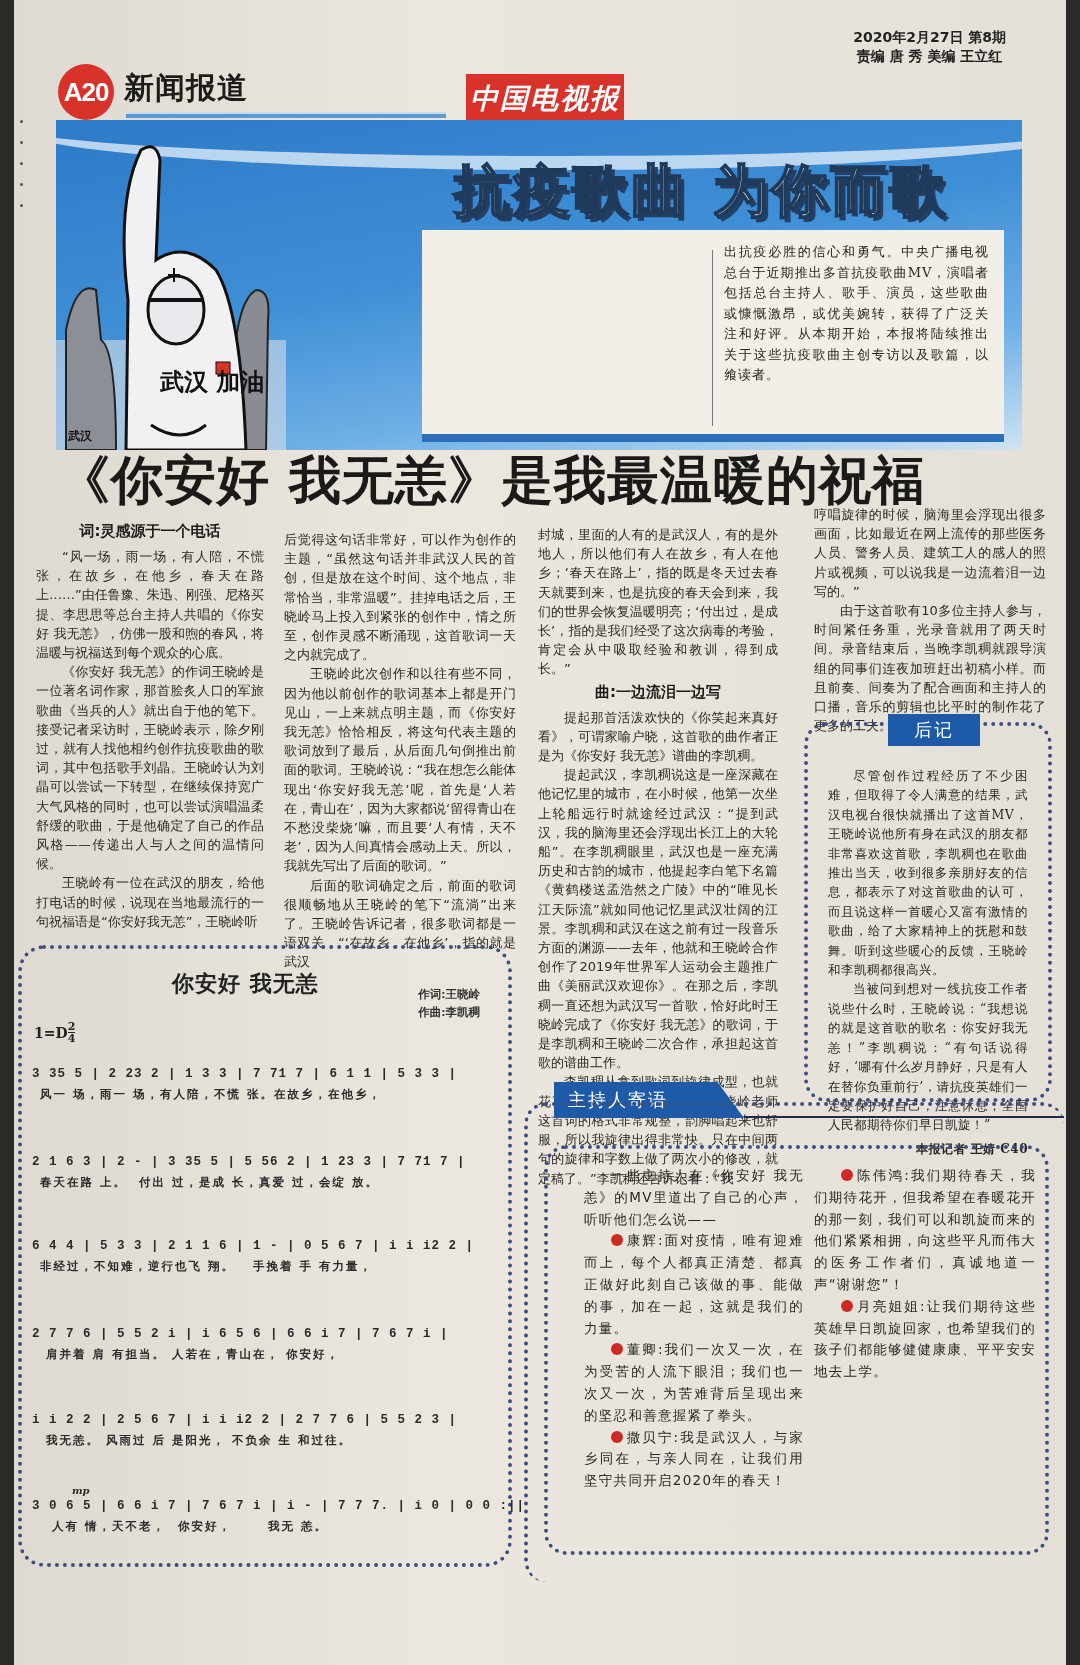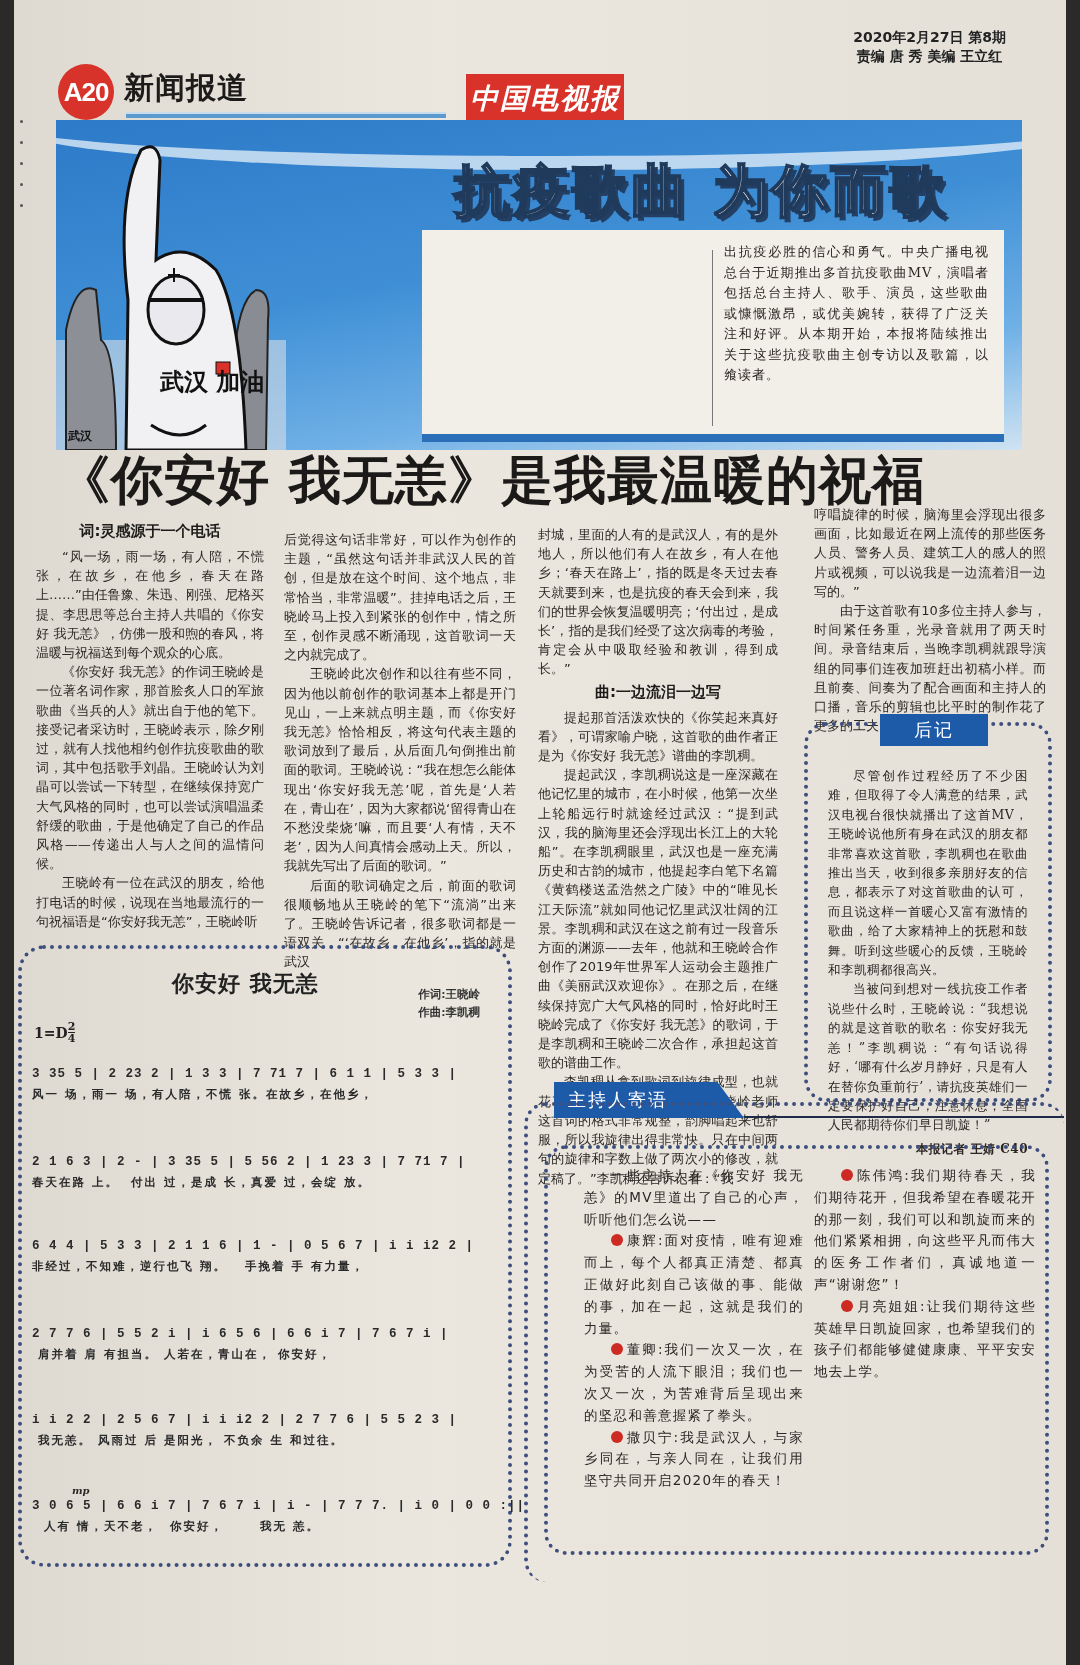--- a/index.html
+++ b/index.html
@@ -37,21 +37,21 @@
   .subhead{font:bold 15px "DejaVu Sans",sans-serif;text-align:center;margin:4px 0 6px;color:#1e1c1a;}
   
   .dotbox{position:absolute;border:4px dotted #3e4f7e;border-radius:22px;}
   .score-title{position:absolute;left:150px;top:20px;font:bold 22px "DejaVu Sans",sans-serif;color:#222;letter-spacing:1px;}
   .score-credit{position:absolute;right:28px;top:36px;font:bold 11.5px "DejaVu Serif",serif;color:#333;line-height:18px;}
   .score-key{position:absolute;left:12px;top:72px;font:bold 14px "DejaVu Serif",serif;color:#222;display:flex;align-items:center;}
   .frac{display:inline-flex;flex-direction:column;align-items:center;font-size:11px;line-height:11px;}
   .frac span:first-child{border-bottom:1px solid #222;}
   .srow{position:absolute;left:10px;width:460px;}
   .notes{font:bold 12.5px "Liberation Mono",monospace;color:#2a2a2a;white-space:pre;letter-spacing:1px;}
-  .lyrics{font:bold 11.5px "DejaVu Serif",serif;color:#2a2a2a;white-space:pre;margin-top:6px;letter-spacing:2px;}
+  .lyrics{font:bold 11.5px "DejaVu Serif",serif;color:#2a2a2a;white-space:pre;margin-top:6px;letter-spacing:2px;margin-left:8px;}
   .tag{position:absolute;background:#1d5aa8;color:#fff;font:18px "DejaVu Sans",sans-serif;display:flex;align-items:center;justify-content:center;letter-spacing:2px;}
   .afterword{position:absolute;left:20px;top:40px;width:200px;font:12.5px "DejaVu Serif",serif;line-height:19.4px;color:#2b2624;text-align:justify;letter-spacing:.5px;}
   .afterword p{text-indent:2em;}
   .signoff{text-align:right;margin-top:6px;font:bold 12px "DejaVu Serif",serif;}
   .host{position:absolute;font:13.5px "DejaVu Sans",sans-serif;line-height:21.8px;color:#2a2624;text-align:justify;letter-spacing:1.3px;}
   .host p{text-indent:2em;}
   .dot{display:inline-block;width:12px;height:12px;border-radius:50%;background:#cc2a22;vertical-align:-1px;margin-right:3px;}
   .host-tag{position:absolute;left:540px;top:1082px;width:190px;height:36px;background:#1d5aa8;color:#fff;
         font:18px "DejaVu Sans",sans-serif;display:flex;align-items:center;padding-left:14px;letter-spacing:2px;
         clip-path:polygon(0 0,86% 0,100% 100%,0 100%);}
@@ -113,31 +113,31 @@
   <div class="col" style="left:270px;top:530px;width:232px;">
     <div>后觉得这句话非常好，可以作为创作的主题，“虽然这句话并非武汉人民的首创，但是放在这个时间、这个地点，非常恰当，非常温暖”。挂掉电话之后，王晓岭马上投入到紧张的创作中，情之所至，创作灵感不断涌现，这首歌词一天之内就完成了。</div>
     <p>王晓岭此次创作和以往有些不同，因为他以前创作的歌词基本上都是开门见山，一上来就点明主题，而《你安好 我无恙》恰恰相反，将这句代表主题的歌词放到了最后，从后面几句倒推出前面的歌词。王晓岭说：“我在想怎么能体现出‘你安好我无恙’呢，首先是‘人若在，青山在’，因为大家都说‘留得青山在不愁没柴烧’嘛，而且要‘人有情，天不老’，因为人间真情会感动上天。所以，我就先写出了后面的歌词。”</p>
     <p>后面的歌词确定之后，前面的歌词很顺畅地从王晓岭的笔下“流淌”出来了。王晓岭告诉记者，很多歌词都是一语双关，“‘在故乡，在他乡’，指的就是武汉</p>
   </div>
 
   <div class="col" style="left:524px;top:525px;width:240px;">
     <div>封城，里面的人有的是武汉人，有的是外地人，所以他们有人在故乡，有人在他乡；‘春天在路上’，指的既是冬天过去春天就要到来，也是抗疫的春天会到来，我们的世界会恢复温暖明亮；‘付出过，是成长’，指的是我们经受了这次病毒的考验，肯定会从中吸取经验和教训，得到成长。”</div>
     <div class="subhead">曲:一边流泪一边写</div>
     <p>提起那首活泼欢快的《你笑起来真好看》，可谓家喻户晓，这首歌的曲作者正是为《你安好 我无恙》谱曲的李凯稠。</p>
-    <p>提起武汉，李凯稠说这是一座深藏在他记忆里的城市，在小时候，他第一次坐上轮船远行时就途经过武汉：“提到武汉，我的脑海里还会浮现出长江上的大轮船”。在李凯稠眼里，武汉也是一座充满历史和古韵的城市，他提起李白笔下名篇《黄鹤楼送孟浩然之广陵》中的“唯见长江天际流”就如同他记忆里武汉壮阔的江景。李凯稠和武汉在这之前有过一段音乐方面的渊源——去年，他就和王晓岭合作创作了2019年世界军人运动会主题推广曲《美丽武汉欢迎你》。在那之后，在继续保持宽广大气风格的同时，恰好此时王晓岭完成了《你安好 我无恙》的歌词，于是李凯稠和王晓岭二次合作，承担起这首歌的谱曲工作。</p>
+    <p>提起武汉，李凯稠说这是一座深藏在他记忆里的城市，在小时候，他第一次坐上轮船远行时就途经过武汉：“提到武汉，我的脑海里还会浮现出长江上的大轮船”。在李凯稠眼里，武汉也是一座充满历史和古韵的城市，他提起李白笔下名篇《黄鹤楼送孟浩然之广陵》中的“唯见长江天际流”就如同他记忆里武汉壮阔的江景。李凯稠和武汉在这之前有过一段音乐方面的渊源——去年，他就和王晓岭合作创作了2019年世界军人运动会主题推广曲《美丽武汉欢迎你》。在那之后，李凯稠一直还想为武汉写一首歌，恰好此时王晓岭完成了《你安好 我无恙》的歌词，于是李凯稠和王晓岭二次合作，承担起这首歌的谱曲工作。</p>
     <p>李凯稠从拿到歌词到旋律成型，也就花了半个小时的时间。“因为王晓岭老师这首词的格式非常规整，韵脚唱起来也舒服，所以我旋律出得非常快。只在中间两句的旋律和字数上做了两次小的修改，就定稿了。”李凯稠还告诉记者：“我</p>
   </div>
 
   <div class="col" style="left:800px;top:505px;width:232px;">
     <div>哼唱旋律的时候，脑海里会浮现出很多画面，比如最近在网上流传的那些医务人员、警务人员、建筑工人的感人的照片或视频，可以说我是一边流着泪一边写的。”</div>
     <p>由于这首歌有10多位主持人参与，时间紧任务重，光录音就用了两天时间。录音结束后，当晚李凯稠就跟导演组的同事们连夜加班赶出初稿小样。而且前奏、间奏为了配合画面和主持人的口播，音乐的剪辑也比平时的制作花了更多的工夫。</p>
   </div>
 
   <div class="dotbox" style="left:790px;top:722px;width:248px;height:380px;">
-    <div class="tag" style="left:72px;top:-12px;width:108px;height:32px;">后记</div>
+    <div class="tag" style="left:80px;top:-12px;width:92px;height:32px;">后记</div>
     <div class="afterword">
       <p>尽管创作过程经历了不少困难，但取得了令人满意的结果，武汉电视台很快就播出了这首MV，王晓岭说他所有身在武汉的朋友都非常喜欢这首歌，李凯稠也在歌曲推出当天，收到很多亲朋好友的信息，都表示了对这首歌曲的认可，而且说这样一首暖心又富有激情的歌曲，给了大家精神上的抚慰和鼓舞。听到这些暖心的反馈，王晓岭和李凯稠都很高兴。</p>
       <p>当被问到想对一线抗疫工作者说些什么时，王晓岭说：“我想说的就是这首歌的歌名：你安好我无恙！”李凯稠说：“有句话说得好，‘哪有什么岁月静好，只是有人在替你负重前行’，请抗疫英雄们一定要保护好自己，注意休息，全国人民都期待你们早日凯旋！”</p>
       <div class="signoff">本报记者  王婧  C40</div>
     </div>
   </div>
 
   <div class="dotbox" style="left:4px;top:945px;width:494px;height:622px;border-radius:26px 26px 26px 26px;">
     <div class="score-title">你安好  我无恙</div>
     <div class="score-credit">

